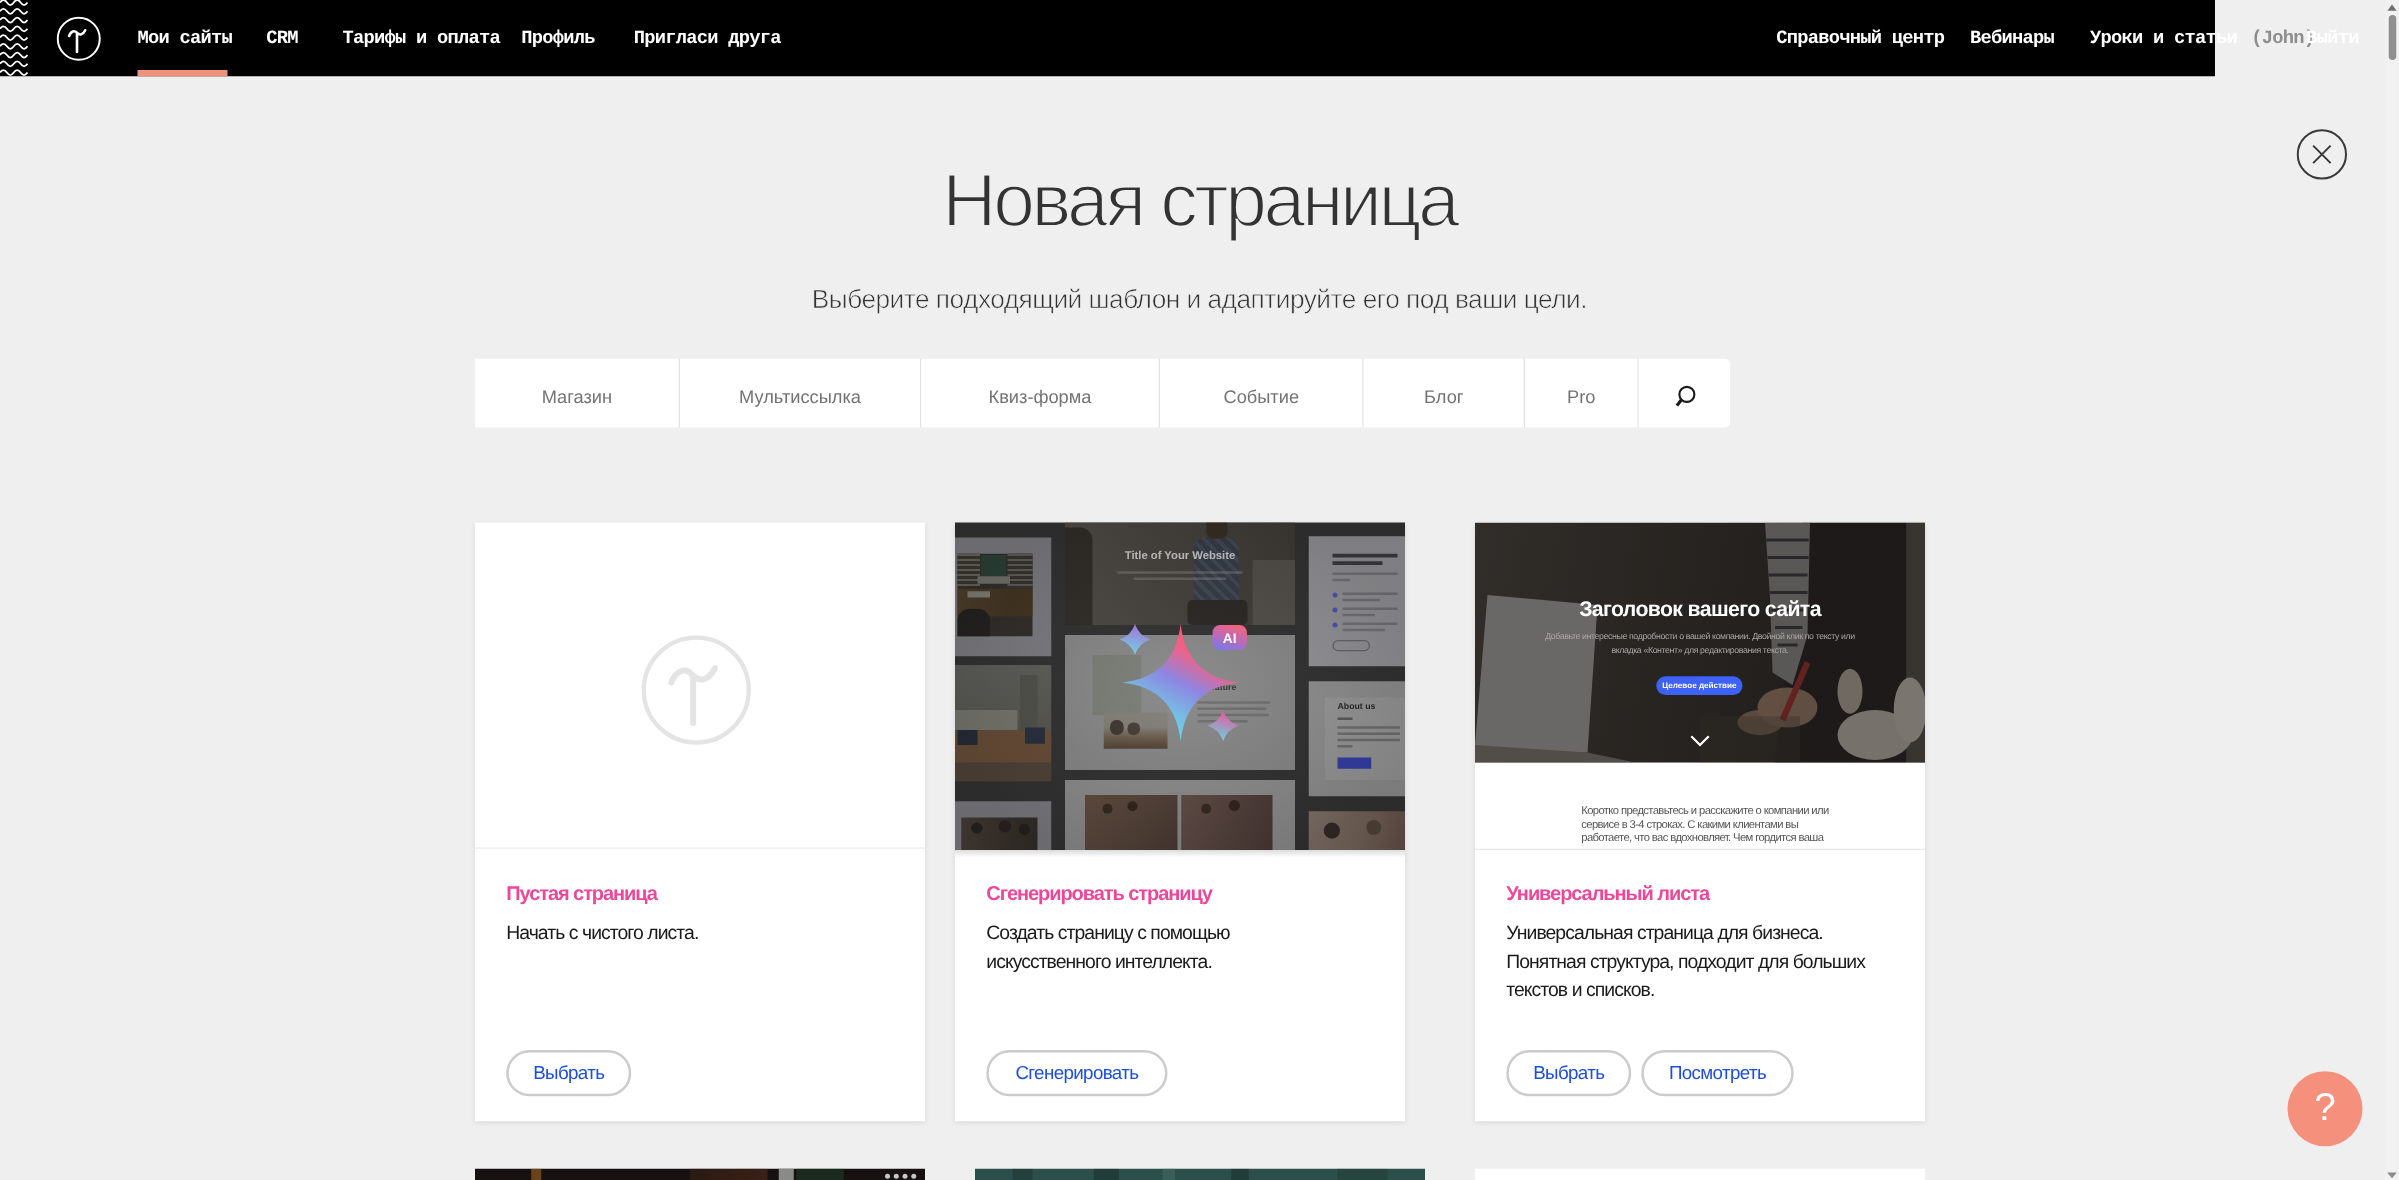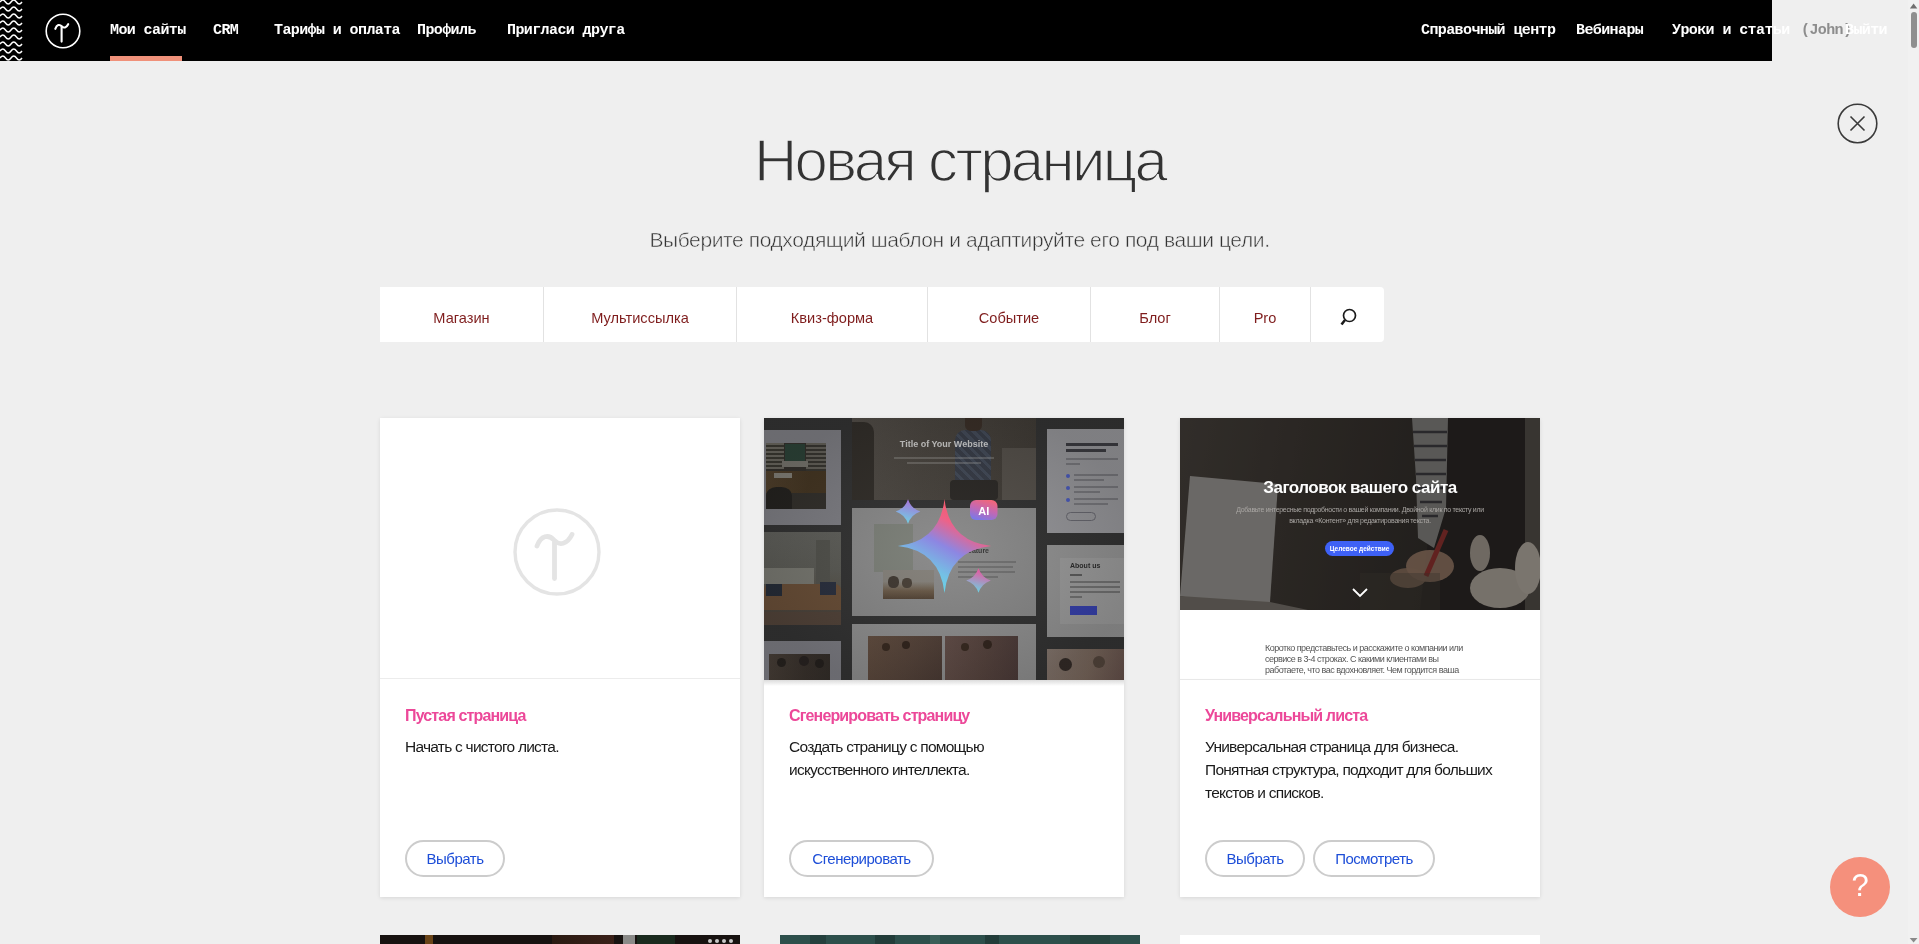--- a/index.html
+++ b/index.html
@@ -12,21 +12,21 @@
   #header { position:absolute; left:0; top:0; width:1772px; height:61px; background:#000;font-family:Liberation Mono, monospace; }
   .mi { position:absolute; top:22px; font-size:15px; font-weight:bold; color:#fff; letter-spacing:-0.6px; white-space:nowrap; }
   #underline { position:absolute; left:110px; top:56px; width:72px; height:5px; background:#f0917a; }
 
   
   #title { position:absolute; left:0; top:126px; width:1919px; text-align:center; font-size:60px; font-weight:400; color:#333; letter-spacing:-2.7px; -webkit-text-stroke:1.6px #efefef; }
   #subtitle { position:absolute; left:0; top:228px; width:1919px; text-align:center; font-size:21px; color:#333; letter-spacing:-0.4px; -webkit-text-stroke:0.5px #efefef; }
 
   
   #tabs { position:absolute; left:380px; top:287px; height:55px; display:flex; }
-  .tab { height:55px; padding-top:6px; background:#fff; border-right:1px solid #e2e2e2; display:flex; align-items:center; justify-content:center; font-size:14.6px; color:#7f1d1d; }
+  .tab { height:55px; padding-top:6px; background:#fff; border-right:1px solid #e2e2e2; display:flex; align-items:center; justify-content:center; font-size:14.6px; color:#737373; }
   .tab:last-child { border-right:none; border-radius:0 4px 4px 0; }
   .tab.active { background:#ee7a5b; color:#fff; border-right:none; border-radius:4px; }
 
   
   .card { position:absolute; top:394px; width:360px; height:479px; background:#fff; box-shadow:0 1px 4px rgba(0,0,0,0.10);margin-top:24px; }
   .card .img { position:absolute; left:0; top:0; width:360px; height:262px; overflow:hidden; }
   .ctitle { position:absolute; left:25px; top:289px; font-size:16px; font-weight:bold; color:#ec4899; letter-spacing:-0.85px; }
   .ctext { position:absolute; left:25px; top:316.5px; font-size:15.5px; color:#1a1a1a; line-height:23.4px; letter-spacing:-0.75px; }
   .btn { position:absolute; top:422px; height:37px; border:2px solid #cccccc; border-radius:19px; background:#fff; display:flex; align-items:center; justify-content:center; font-size:15px; color:#1d4ed8; letter-spacing:-0.5px; }
 

